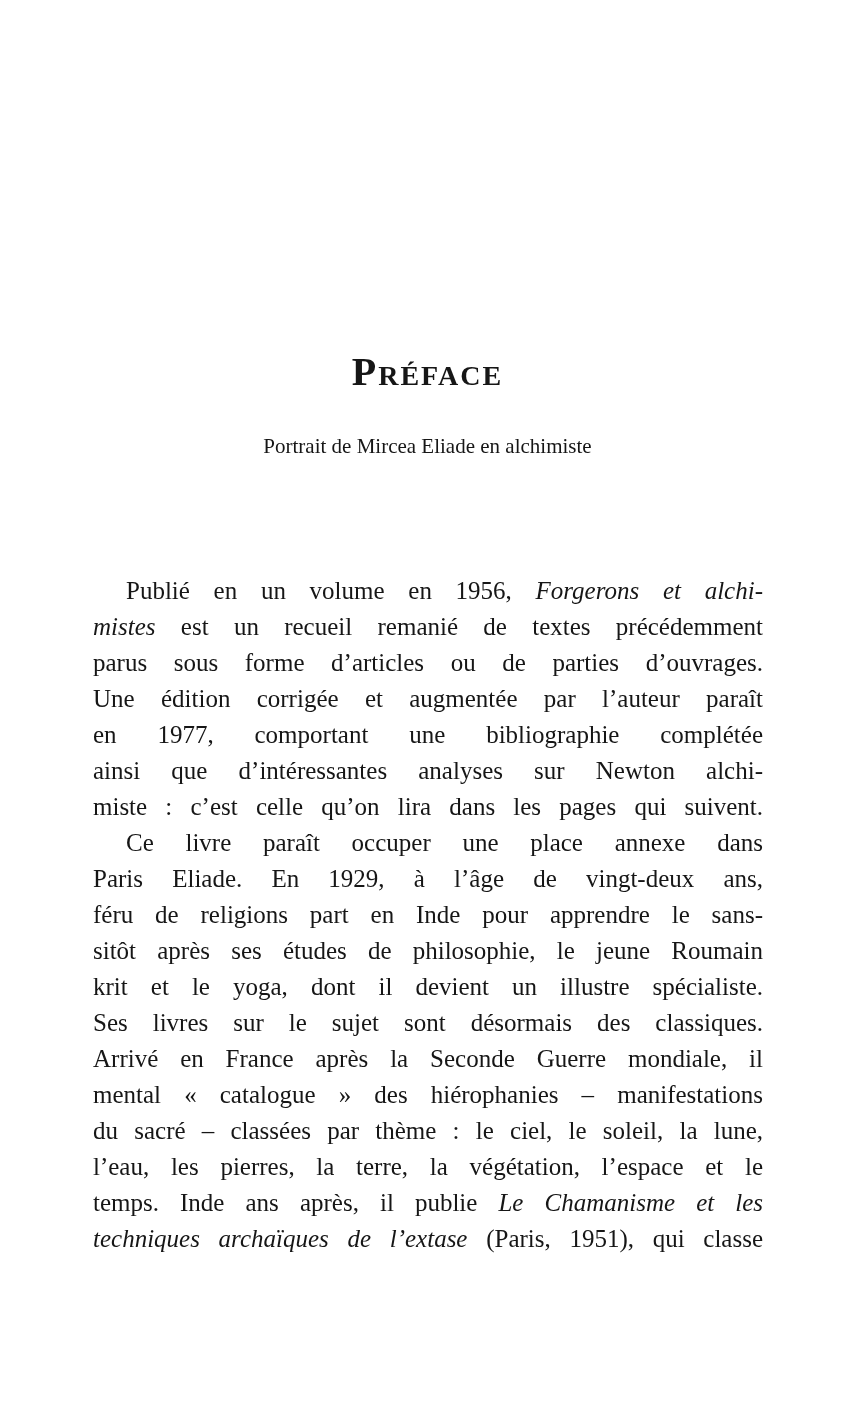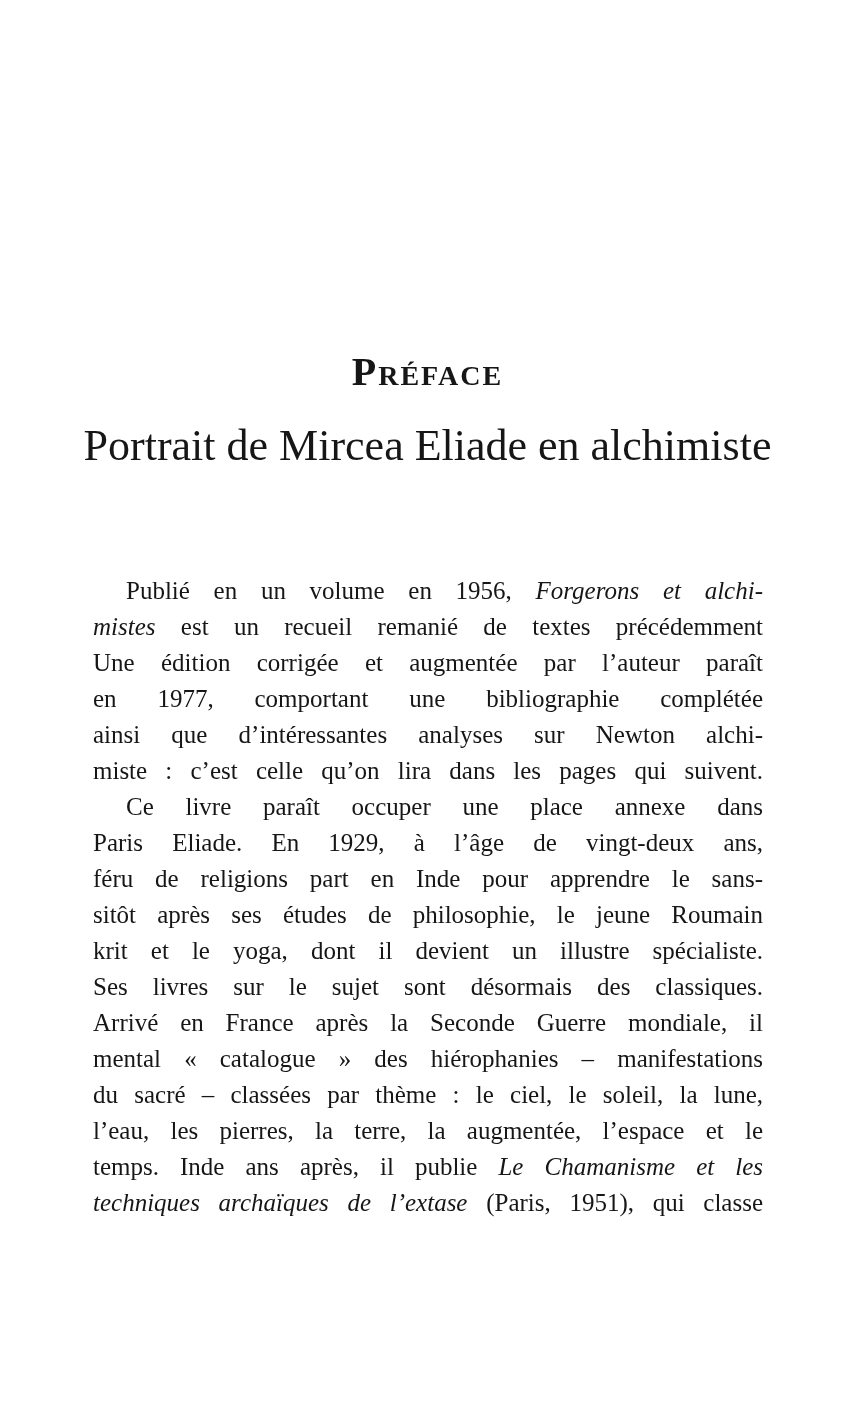--- a/index.html
+++ b/index.html
@@ -28,21 +28,21 @@
     letter-spacing: 2px;
     font-weight: 700;
   }
   .title {
     position: absolute;
     top: 424px;
     left: 0;
     width: 100%;
     margin: 0;
     text-align: center;
-    font-size: 44px;
+    font-size: 21px;
     line-height: 44px;
     font-weight: 400;
   }
   .body-text {
     position: absolute;
     top: 537px;
     left: 93px;
     width: 670px;
     margin-top: 36px;
   }
@@ -63,30 +63,31 @@
 </style>
 </head>
 <body>
 
 <div class="page">
   <div class="kicker">Préface</div>
   <h1 class="title">Portrait de Mircea Eliade en alchimiste</h1>
   <div class="body-text">
       <div class="line indent"><span>Publié en un volume en 1956, </span><em>Forgerons et alchi-</em></div>
       <div class="line"><em>mistes</em><span> est un recueil remanié de textes précédemment</span></div>
+      <div class="line"><span>parus sous forme d’articles ou de parties d’ouvrages.</span></div>
       <div class="line"><span>Une édition corrigée et augmentée par l’auteur paraît</span></div>
       <div class="line"><span>en 1977, comportant une bibliographie complétée</span></div>
       <div class="line"><span>ainsi que d’intéressantes analyses sur Newton alchi-</span></div>
       <div class="line"><span>miste : c’est celle qu’on lira dans les pages qui suivent.</span></div>
       <div class="line indent"><span>Ce livre paraît occuper une place annexe dans</span></div>
       <div class="line"><span>Paris Eliade. En 1929, à l’âge de vingt-deux ans,</span></div>
       <div class="line"><span>féru de religions part en Inde pour apprendre le sans-</span></div>
       <div class="line"><span>sitôt après ses études de philosophie, le jeune Roumain</span></div>
       <div class="line"><span>krit et le yoga, dont il devient un illustre spécialiste.</span></div>
       <div class="line"><span>Ses livres sur le sujet sont désormais des classiques.</span></div>
       <div class="line"><span>Arrivé en France après la Seconde Guerre mondiale, il</span></div>
       <div class="line"><span>mental « catalogue » des hiérophanies – manifestations</span></div>
       <div class="line"><span>du sacré – classées par thème : le ciel, le soleil, la lune,</span></div>
-      <div class="line"><span>l’eau, les pierres, la terre, la augmentée, l’espace et le</span></div>
+      <div class="line"><span>l’eau, les pierres, la terre, la végétation, l’espace et le</span></div>
       <div class="line"><span>temps. Inde ans après, il publie </span><em>Le Chamanisme et les</em></div>
       <div class="line"><em>techniques archaïques de l’extase</em><span> (Paris, 1951), qui classe</span></div>
     </div>
 </div>
 
 </body></html>

